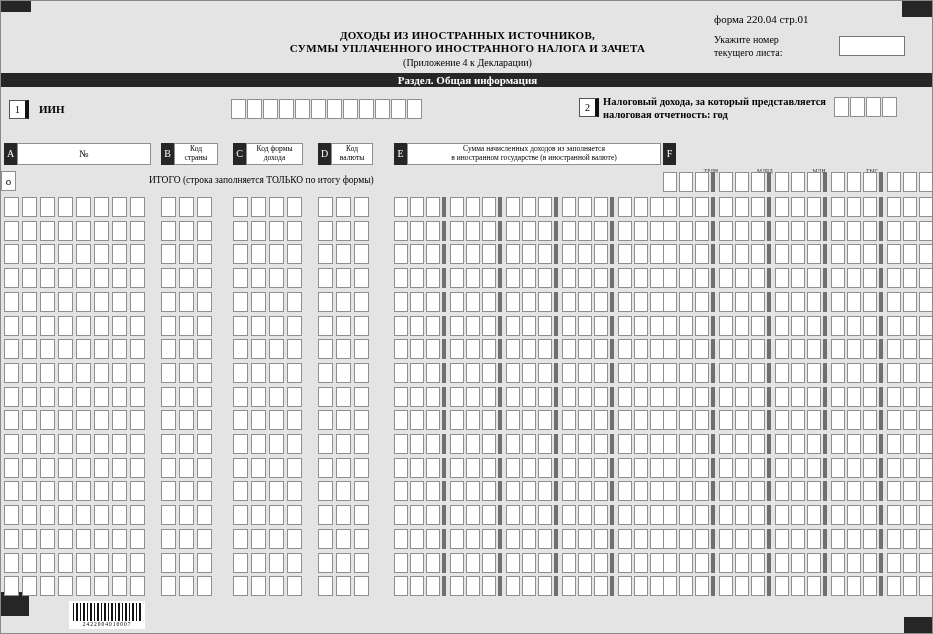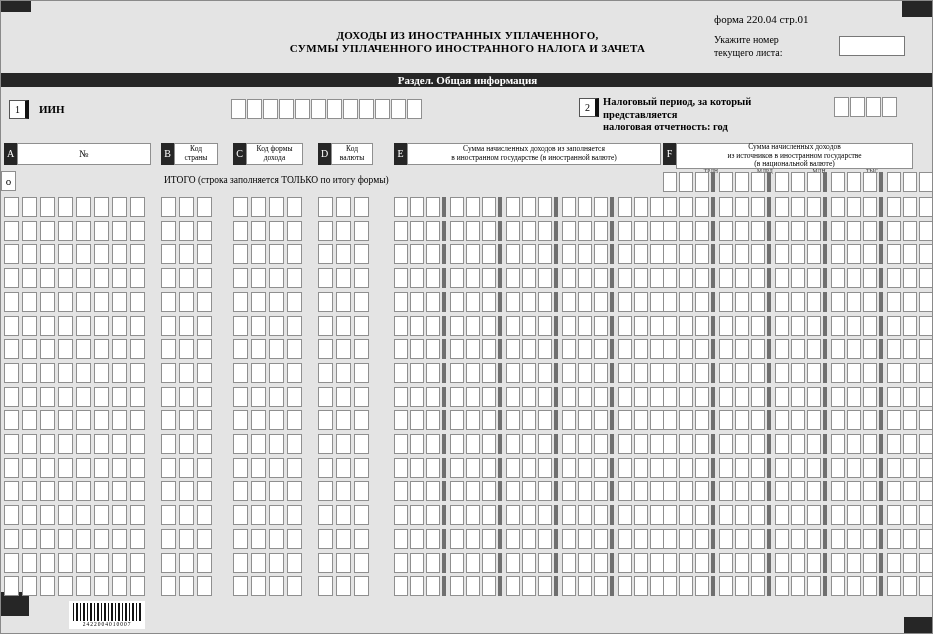--- a/index.html
+++ b/index.html
@@ -55,39 +55,40 @@
 
 <div class="page">
   <div class="corner tl"></div>
   <div class="corner tr"></div>
   <div class="corner bl"></div>
   <div class="corner br"></div>
 
   <div class="form-ref">форма 220.04 стр.01</div>
 
   <div class="title-block">
-    <div class="t1">ДОХОДЫ ИЗ ИНОСТРАННЫХ УПЛАЧЕННОГО,</div>
+    <div class="t1">ДОХОДЫ ИЗ ИНОСТРАННЫХ ИСТОЧНИКОВ,</div>
     <div class="t1">СУММЫ УПЛАЧЕННОГО ИНОСТРАННОГО НАЛОГА И ЗАЧЕТА</div>
+    <div class="t3">(Приложение 4 к Декларации)</div>
   </div>
 
   <div class="sheet-label">
     <div>Укажите номер</div>
     <div>текущего листа:</div>
   </div>
   <input class="sheet-input" type="text" value="" style="">
 
   <div class="band b1">Раздел. Общая информация</div>
 
   <div class="numbox" style="left:8px;top:99px;">1</div>
   <div class="fldlabel" style="left:38px;top:102px;">ИИН</div>
   <div id="iin-cells"></div>
 
   <div class="numbox" style="left:578px;top:97px;">2</div>
   <div class="fldlabel2" style="left:602px;top:95px;width:225px;">
-    <div>Налоговый период, за который представляется</div>
+    <div>Налоговый дохода, за который представляется</div>
     <div>налоговая отчетность: год</div>
   </div>
   <div id="year-cells"></div>
 
 
   <div id="col-headers"></div>
   <div id="grid-rows"></div>
 
   <div class="barcode">
     <div class="bars"></div>
@@ -127,38 +128,33 @@
     <div class="colbox" style="left: 330px; width: 42px; height: 22px; font-size: 7.5px;">
       <div>Код</div>
       <div>валюты</div>
     </div>
     <div class="coltab" style="left: 393px;">E</div>
     <div class="colbox" style="left: 406px; width: 254px; height: 22px; font-size: 7.5px;">
       <div>Сумма начисленных доходов из заполняется</div>
       <div>в иностранном государстве (в иностранной валюте)</div>
     </div>
     <div class="coltab" style="left: 662px;">F</div>
-    <div class="colbox" style="left: 675px; width: 237px; height: 26px; font-size: 7.5px;">
-      <div>Сумма начисленных доходов</div>
-      <div>из источников в иностранном государстве</div>
-      <div>(в национальной валюте)</div>
-    </div>
     <div class="scale-label" style="left: 710px; top: 166.5px;">ТРЛН</div>
     <div class="scale-label" style="left: 764px; top: 166.5px;">МЛРД</div>
     <div class="scale-label" style="left: 818px; top: 166.5px;">МЛН</div>
     <div class="scale-label" style="left: 872px; top: 166.5px;">ТЫС.</div>
     <div class="cell" style="top: 170px;">t</div>
     <div class="cell" style="top: 170px;">o</div>
     <div class="cell" style="top: 170px;">t</div>
     <div class="cell" style="top: 170px;">a</div>
     <div class="cell" style="top: 170px;">l</div>
     <div class="cell" style="top: 170px;">-</div>
     <div class="cell" style="top: 170px;">r</div>
     <div class="cell" style="top: 170px;">o</div>
-    <div class="totallabel" style="left: 163px; top: 174px;">ИТОГО (строка заполняется ТОЛЬКО по итогу формы)</div>
+    <div class="totallabel" style="left: 148px; top: 174px;">ИТОГО (строка заполняется ТОЛЬКО по итогу формы)</div>
     <div class="cell sm" style="left: 662px; top: 171px;"></div>
     <div class="cell sm" style="left: 678px; top: 171px;"></div>
     <div class="cell sm" style="left: 694px; top: 171px;"></div>
     <div class="sep" style="left: 710px; top: 171px;"></div>
     <div class="cell sm" style="left: 718px; top: 171px;"></div>
     <div class="cell sm" style="left: 734px; top: 171px;"></div>
     <div class="cell sm" style="left: 750px; top: 171px;"></div>
     <div class="sep" style="left: 766px; top: 171px;"></div>
     <div class="cell sm" style="left: 774px; top: 171px;"></div>
     <div class="cell sm" style="left: 790px; top: 171px;"></div>

